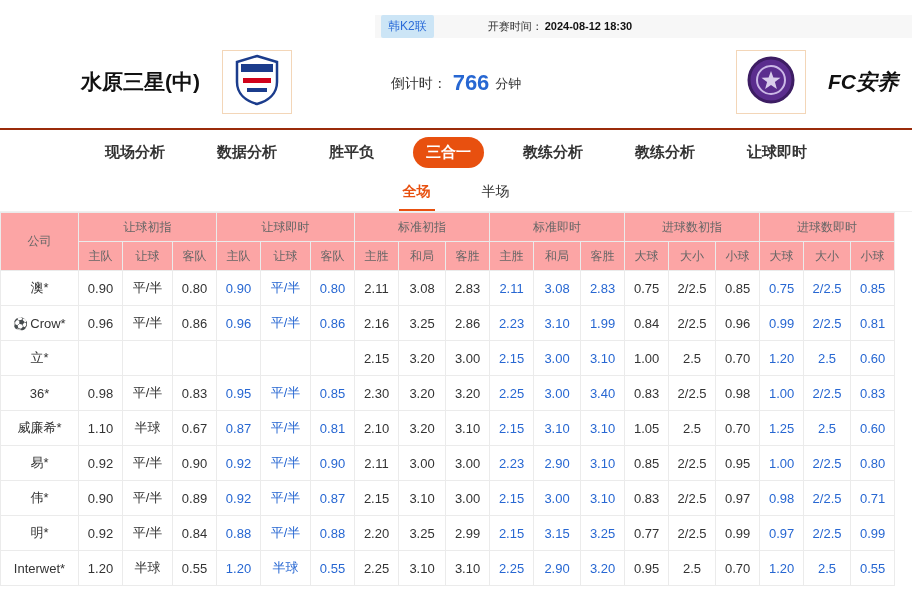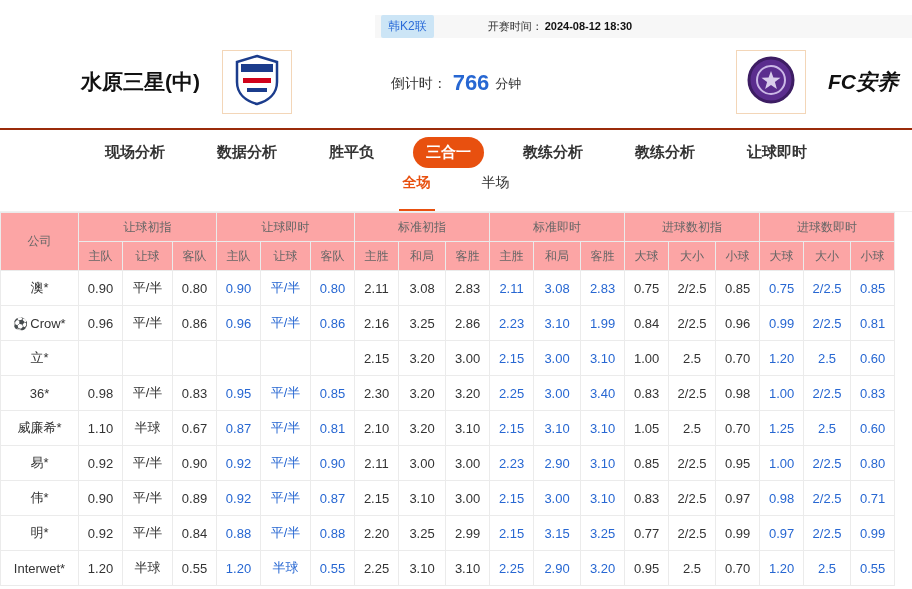--- a/index.html
+++ b/index.html
@@ -41,21 +41,21 @@
   
   .navline { height: 2px; background: #9a2b0a; }
   .mainnav { height: 44px; display: flex; align-items: center; justify-content: center; gap: 26px; background: #fff; }
   .nav-item {
     font-size: 15px; font-weight: bold; color: #333; text-decoration: none;
     padding: 6px 13px; border-radius: 16px; cursor: pointer; white-space: nowrap;
   }
   .nav-item.active { background: #e8500f; color: #fff; }
 
   
-  .subtabs { height: 38px; display: flex; justify-content: center; gap: 43px; border-bottom: 1px solid #f0f0f0; }
+  .subtabs { height: 38px; display: flex; align-items: flex-end; justify-content: center; gap: 43px; border-bottom: 1px solid #f0f0f0; }
   .subtab { font-size: 14px; color: #333; padding: 0 4px 8px 4px; cursor: pointer; border-bottom: 2px solid transparent; }
   .subtab.active { color: #e8500f; font-weight: bold; border-bottom-color: #e8500f; }
 
   
   table { border-collapse: collapse; table-layout: fixed; width: 890px; }
   th, td { border: 1px solid #ebebeb; text-align: center; overflow: hidden; white-space: nowrap; }
   thead th { background: #fca5a5; color: #666; font-weight: normal; font-size: 12px; height: 29px; }
   thead th.group-th { font-size: 12px; }
   tbody td { height: 35px; font-size: 13px; color: #333; background: #fff; }
   tbody td.live { color: #2767d2; }

